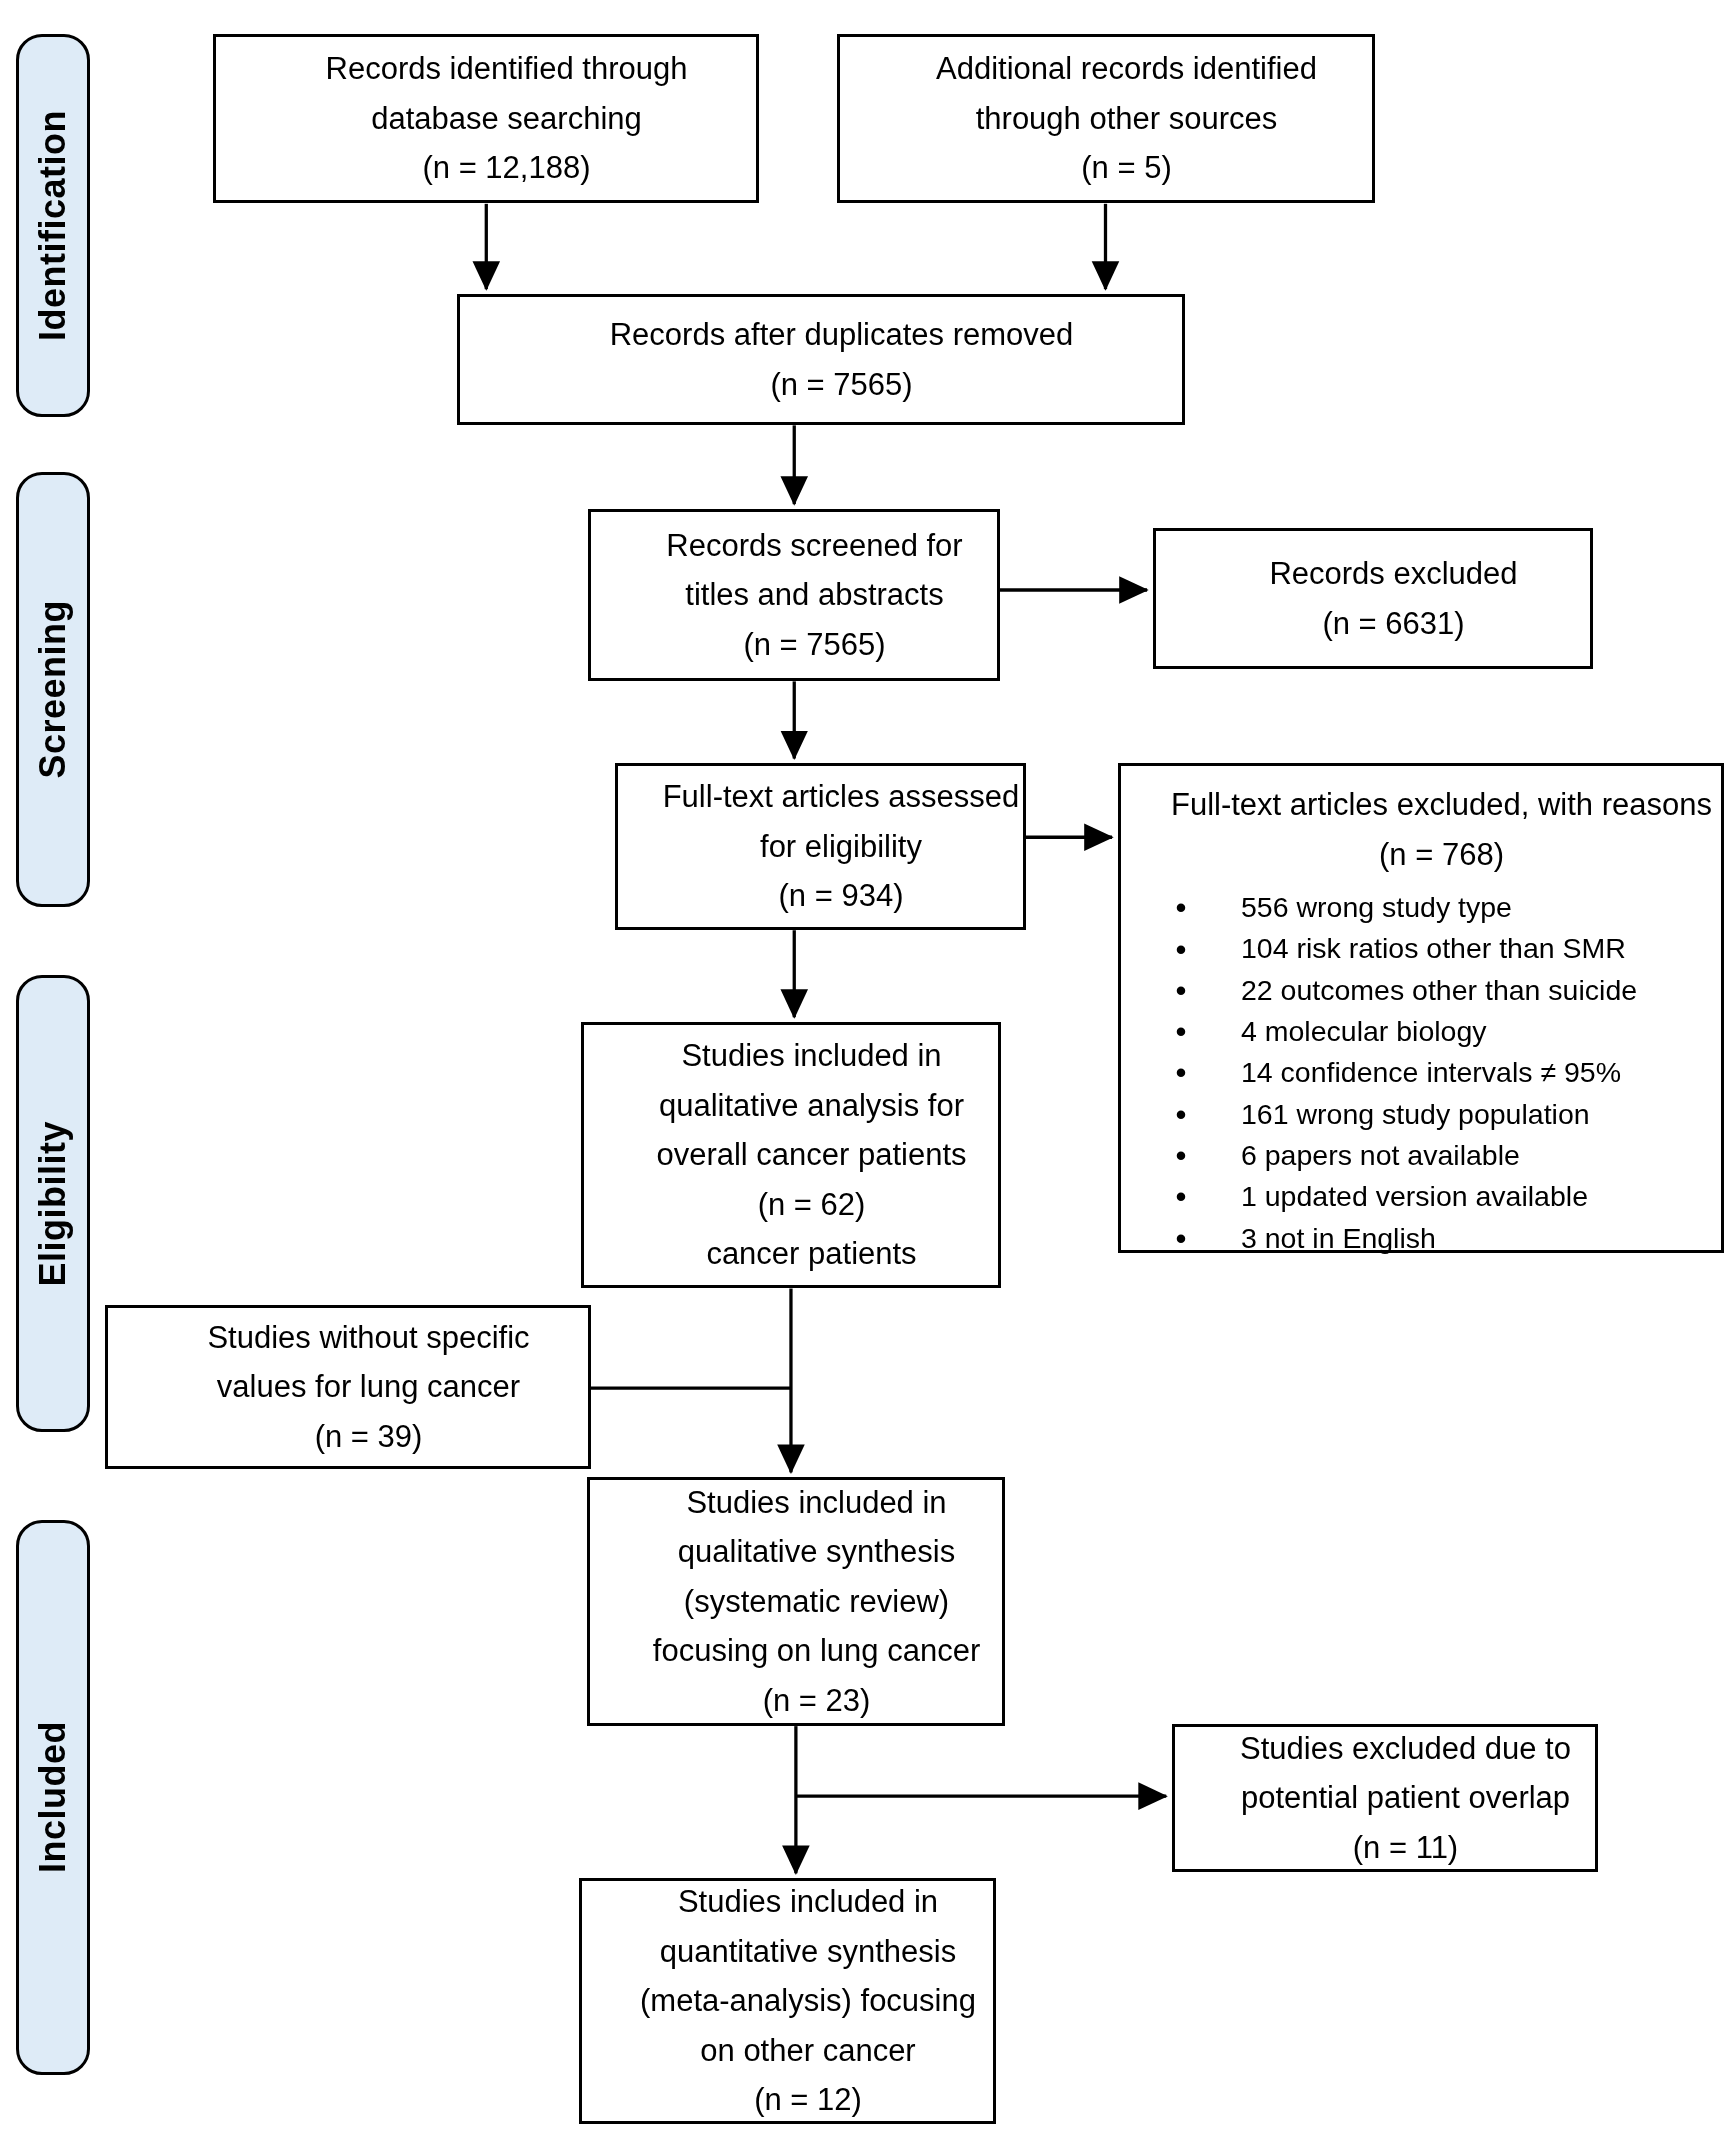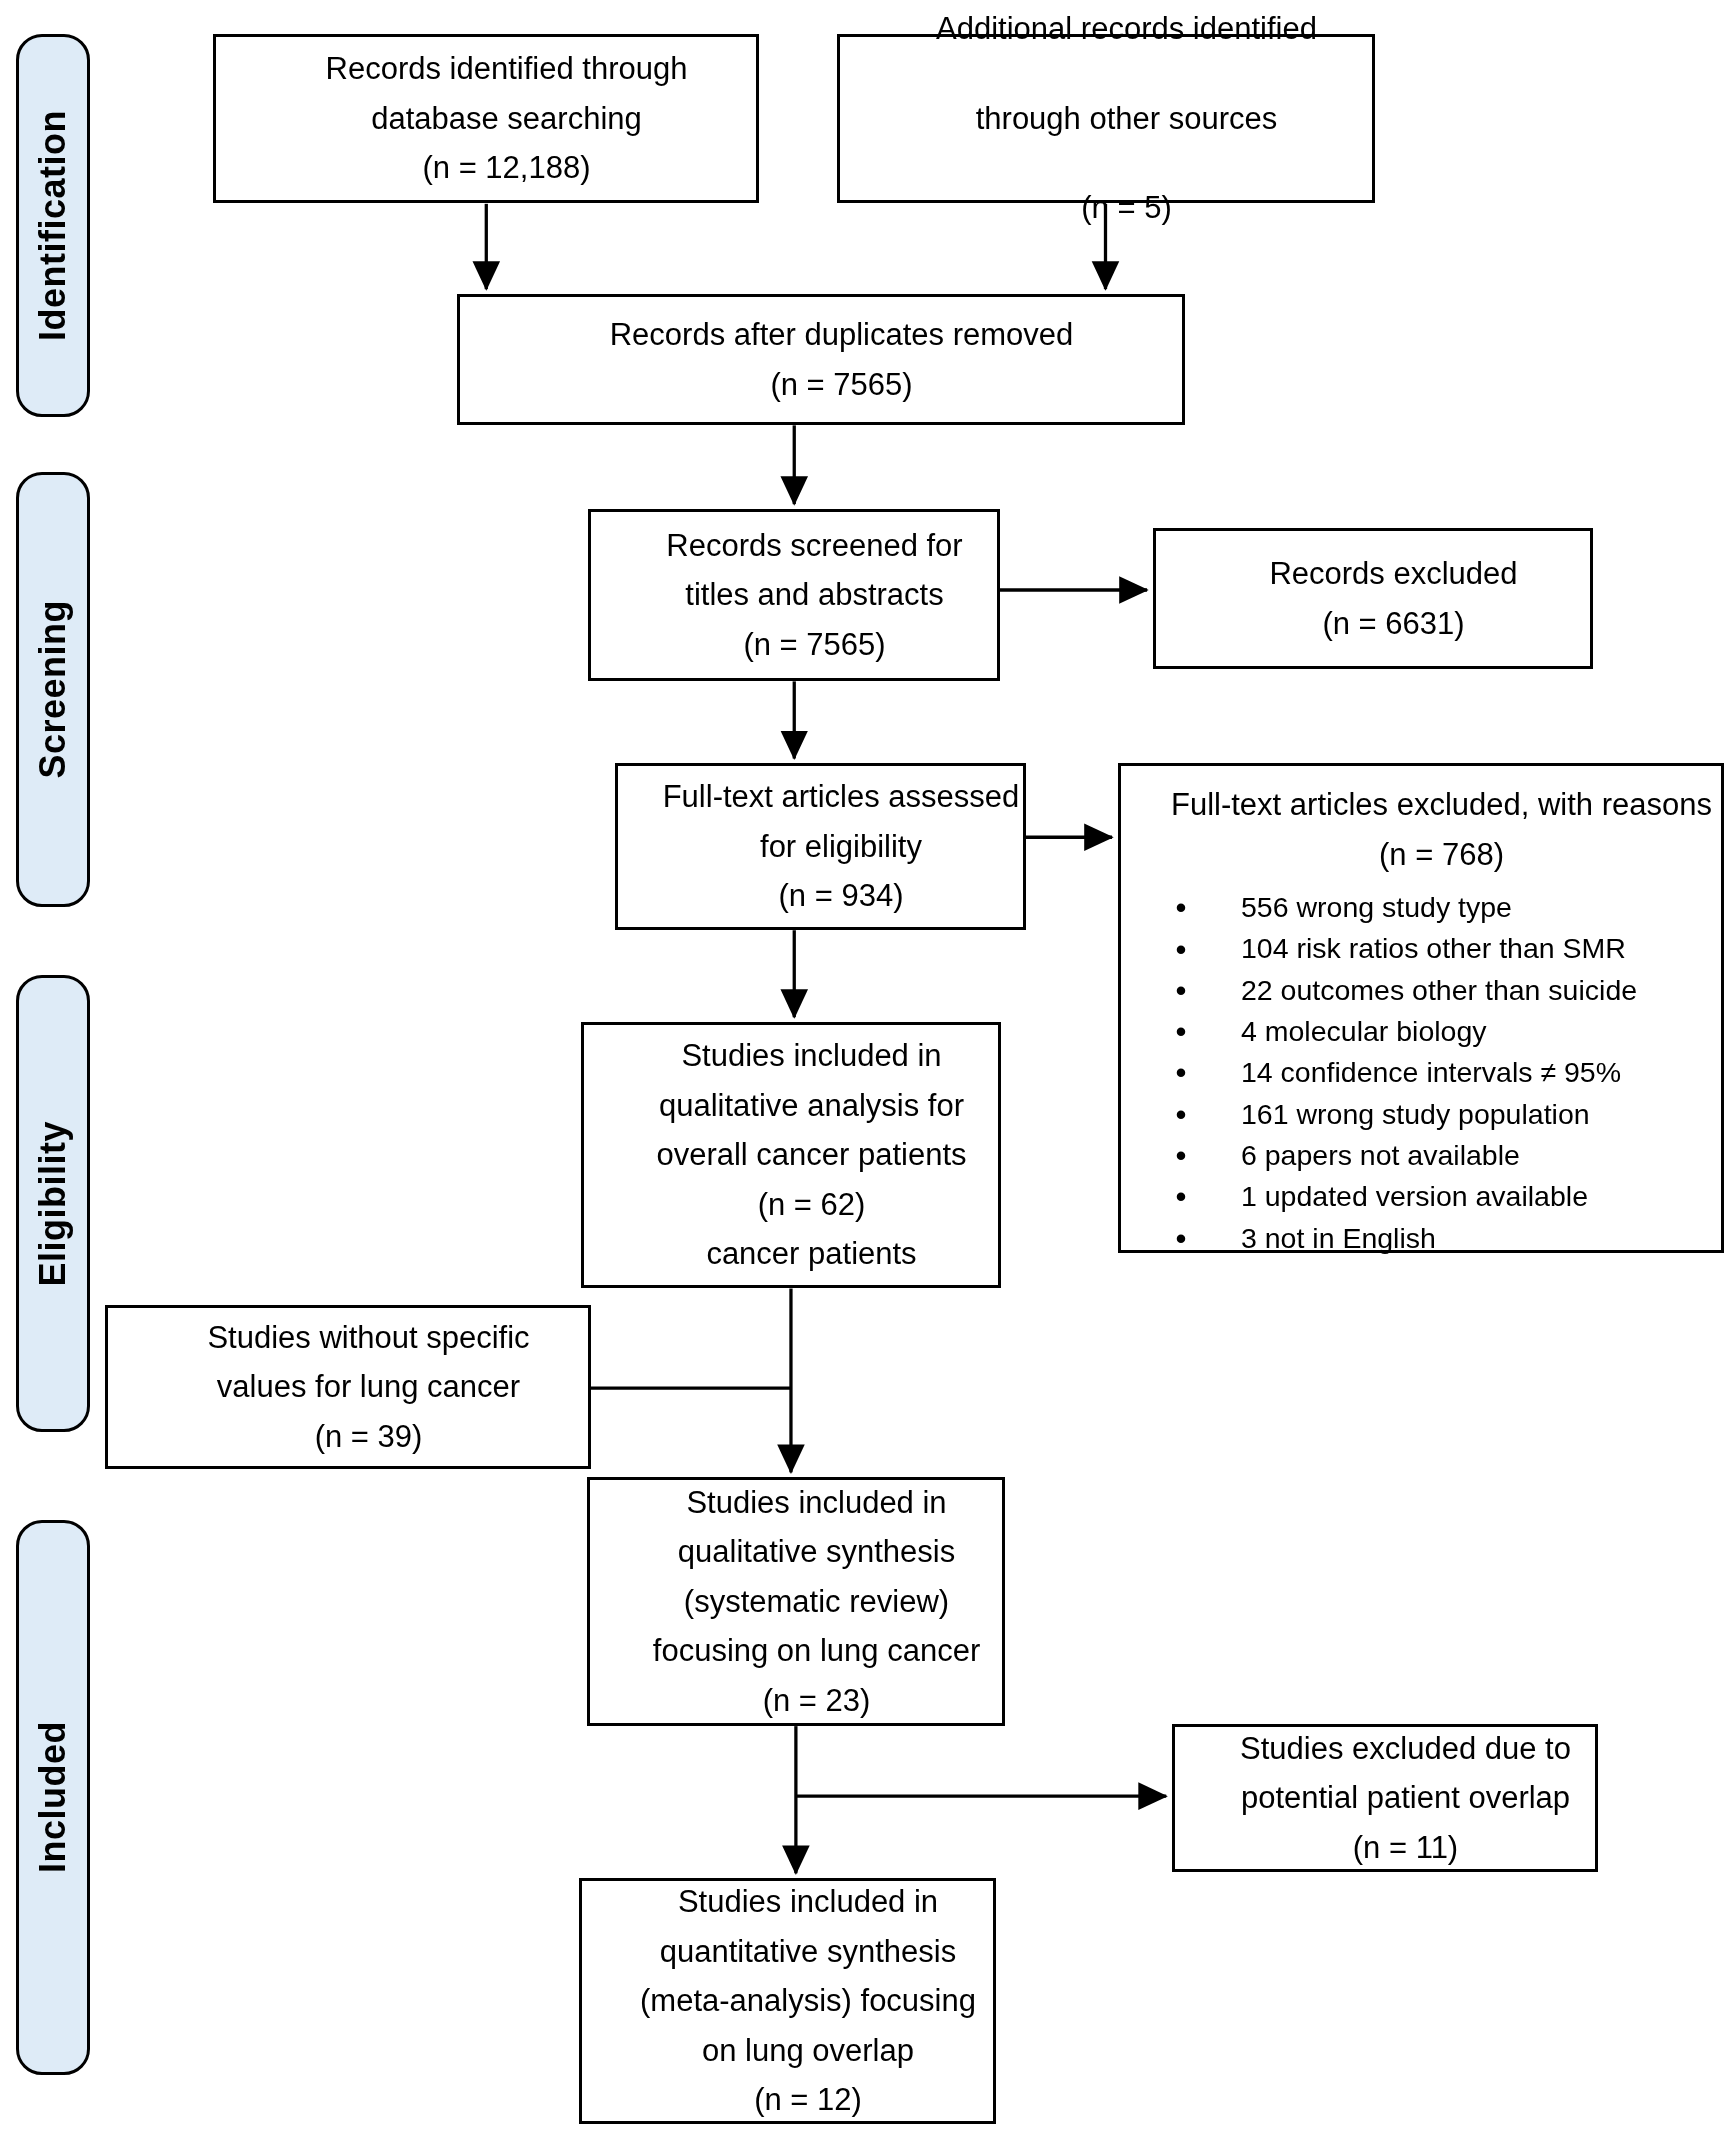--- a/index.html
+++ b/index.html
@@ -93,21 +93,21 @@
   <div class="stage" style="left:16.4px;top:1520px;width:74px;height:555px;">
     <span>Included</span>
   </div>
 
   <div class="box" style="left:213px;top:34px;width:546px;height:169px;">
       <div class="line">Records identified through</div>
       <div class="line">database searching</div>
       <div class="line">(n = 12,188)</div>
     </div>
 
-  <div class="box" style="left:837px;top:34px;width:538px;height:169px;gap:40px;">
+  <div class="box" style="left:837px;top:34px;width:538px;height:169px;">
       <div class="line">Additional records identified</div>
       <div class="line">through other sources</div>
       <div class="line">(n = 5)</div>
     </div>
 
   <div class="box" style="left:457px;top:294px;width:728px;height:131px;">
       <div class="line">Records after duplicates removed</div>
       <div class="line">(n = 7565)</div>
     </div>
 
@@ -169,18 +169,18 @@
   <div class="box" style="left:1172px;top:1724px;width:426px;height:148px;">
       <div class="line">Studies excluded due to</div>
       <div class="line">potential patient overlap</div>
       <div class="line">(n = 11)</div>
     </div>
 
   <div class="box" style="left:579px;top:1878px;width:417px;height:246px;">
       <div class="line">Studies included in</div>
       <div class="line">quantitative synthesis</div>
       <div class="line">(meta-analysis) focusing</div>
-      <div class="line">on lung overlap</div>
+      <div class="line">on other cancer</div>
       <div class="line">(n = 12)</div>
     </div>
 
 </div>
 
 
 </body></html>

